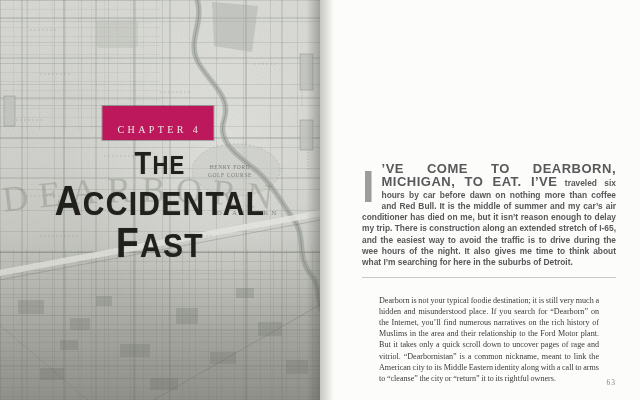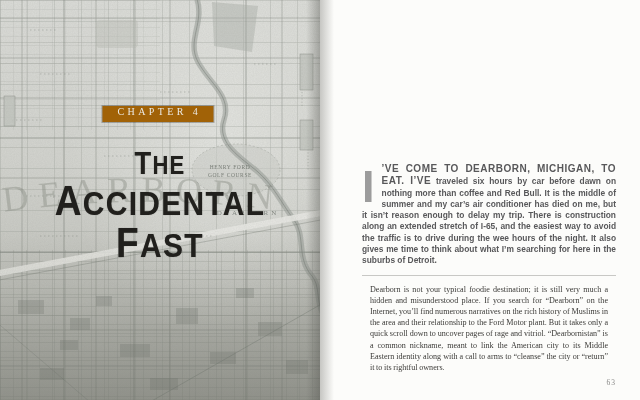--- a/index.html
+++ b/index.html
@@ -4,44 +4,44 @@
 <style>
   html,body{margin:0;padding:0;background:#e8e8e6;}
   .spread{position:relative;width:640px;height:400px;overflow:hidden;background:#fcfcfa;font-family:"Liberation Serif",serif;}
   .page{position:absolute;top:0;height:400px;}
   .page.left{left:0;width:320px;background:#cfd0cb;}
   .page.right{left:320px;width:320px;background:#fcfcfa;}
   .map-svg{position:absolute;inset:0;display:block;}
 
   
   .chapter-badge{position:absolute;top:106px;left:50%;transform:translateX(-52%);
-    background:#a16207;color:#eceae5;padding:0 12px 5px 15px;
+    background:#be185d;color:#eceae5;padding:18px 12px 5px 15px;
     font-family:"Liberation Serif",serif;font-size:10px;letter-spacing:3.4px;
     box-shadow:0 0 0 1px rgba(0,0,0,.25);}
   
   .chapter-title{position:absolute;top:151px;left:0;width:100%;text-align:center;
     transform:scaleX(.88);color:#21201d;font-family:"Liberation Sans",sans-serif;
     font-weight:bold;text-transform:uppercase;text-shadow:0 0 1px rgba(33,32,29,.4);}
   .t-line{letter-spacing:1.5px;}
   .t-line::first-letter{font-size:1.24em;}
   .t1{font-size:25px;line-height:26px;}
   .t2{font-size:34px;line-height:38px;margin-top:4px;}
   .t3{font-size:34px;line-height:38px;margin-top:2px;}
 
   
   .gutter-shade{position:absolute;left:0;top:0;width:14px;height:400px;
     background:linear-gradient(90deg,rgba(110,110,104,.38),rgba(110,110,104,0));pointer-events:none;}
   .textblock{position:absolute;left:42px;top:163px;width:254px;}
   .lead{margin:0;font-family:"Liberation Sans",sans-serif;font-weight:bold;
     font-size:8.4px;line-height:11.3px;color:#58585a;text-align:justify;}
   .drop-cap{float:left;font-family:"Liberation Sans",sans-serif;font-weight:bold;
     font-size:45px;line-height:43px;color:#9c9c9c;margin:2px 7px 0 0;}
-  .lead-caps{font-size:10px;letter-spacing:.5px;}
+  .lead-caps{font-size:13px;letter-spacing:.5px;}
   .divider{border:none;border-top:1px solid #c8c8c5;margin:8px 0 7px 0;}
-  .body-p{margin:8px;font-family:"Liberation Serif",serif;font-size:8.1px;line-height:11.2px;
+  .body-p{margin:17px;font-family:"Liberation Serif",serif;font-size:8.1px;line-height:11.2px;
     color:#3b3a37;text-align:justify;word-spacing:-.4px;}
   .body-p.indent{text-indent:12px;}
   .folio{position:absolute;left:42px;top:378px;width:254px;text-align:right;
     font-family:"Liberation Serif",serif;font-size:7.5px;letter-spacing:1px;color:#8a8a88;}
 </style>
 </head>
 <body>
 
 <div class="spread">
 

